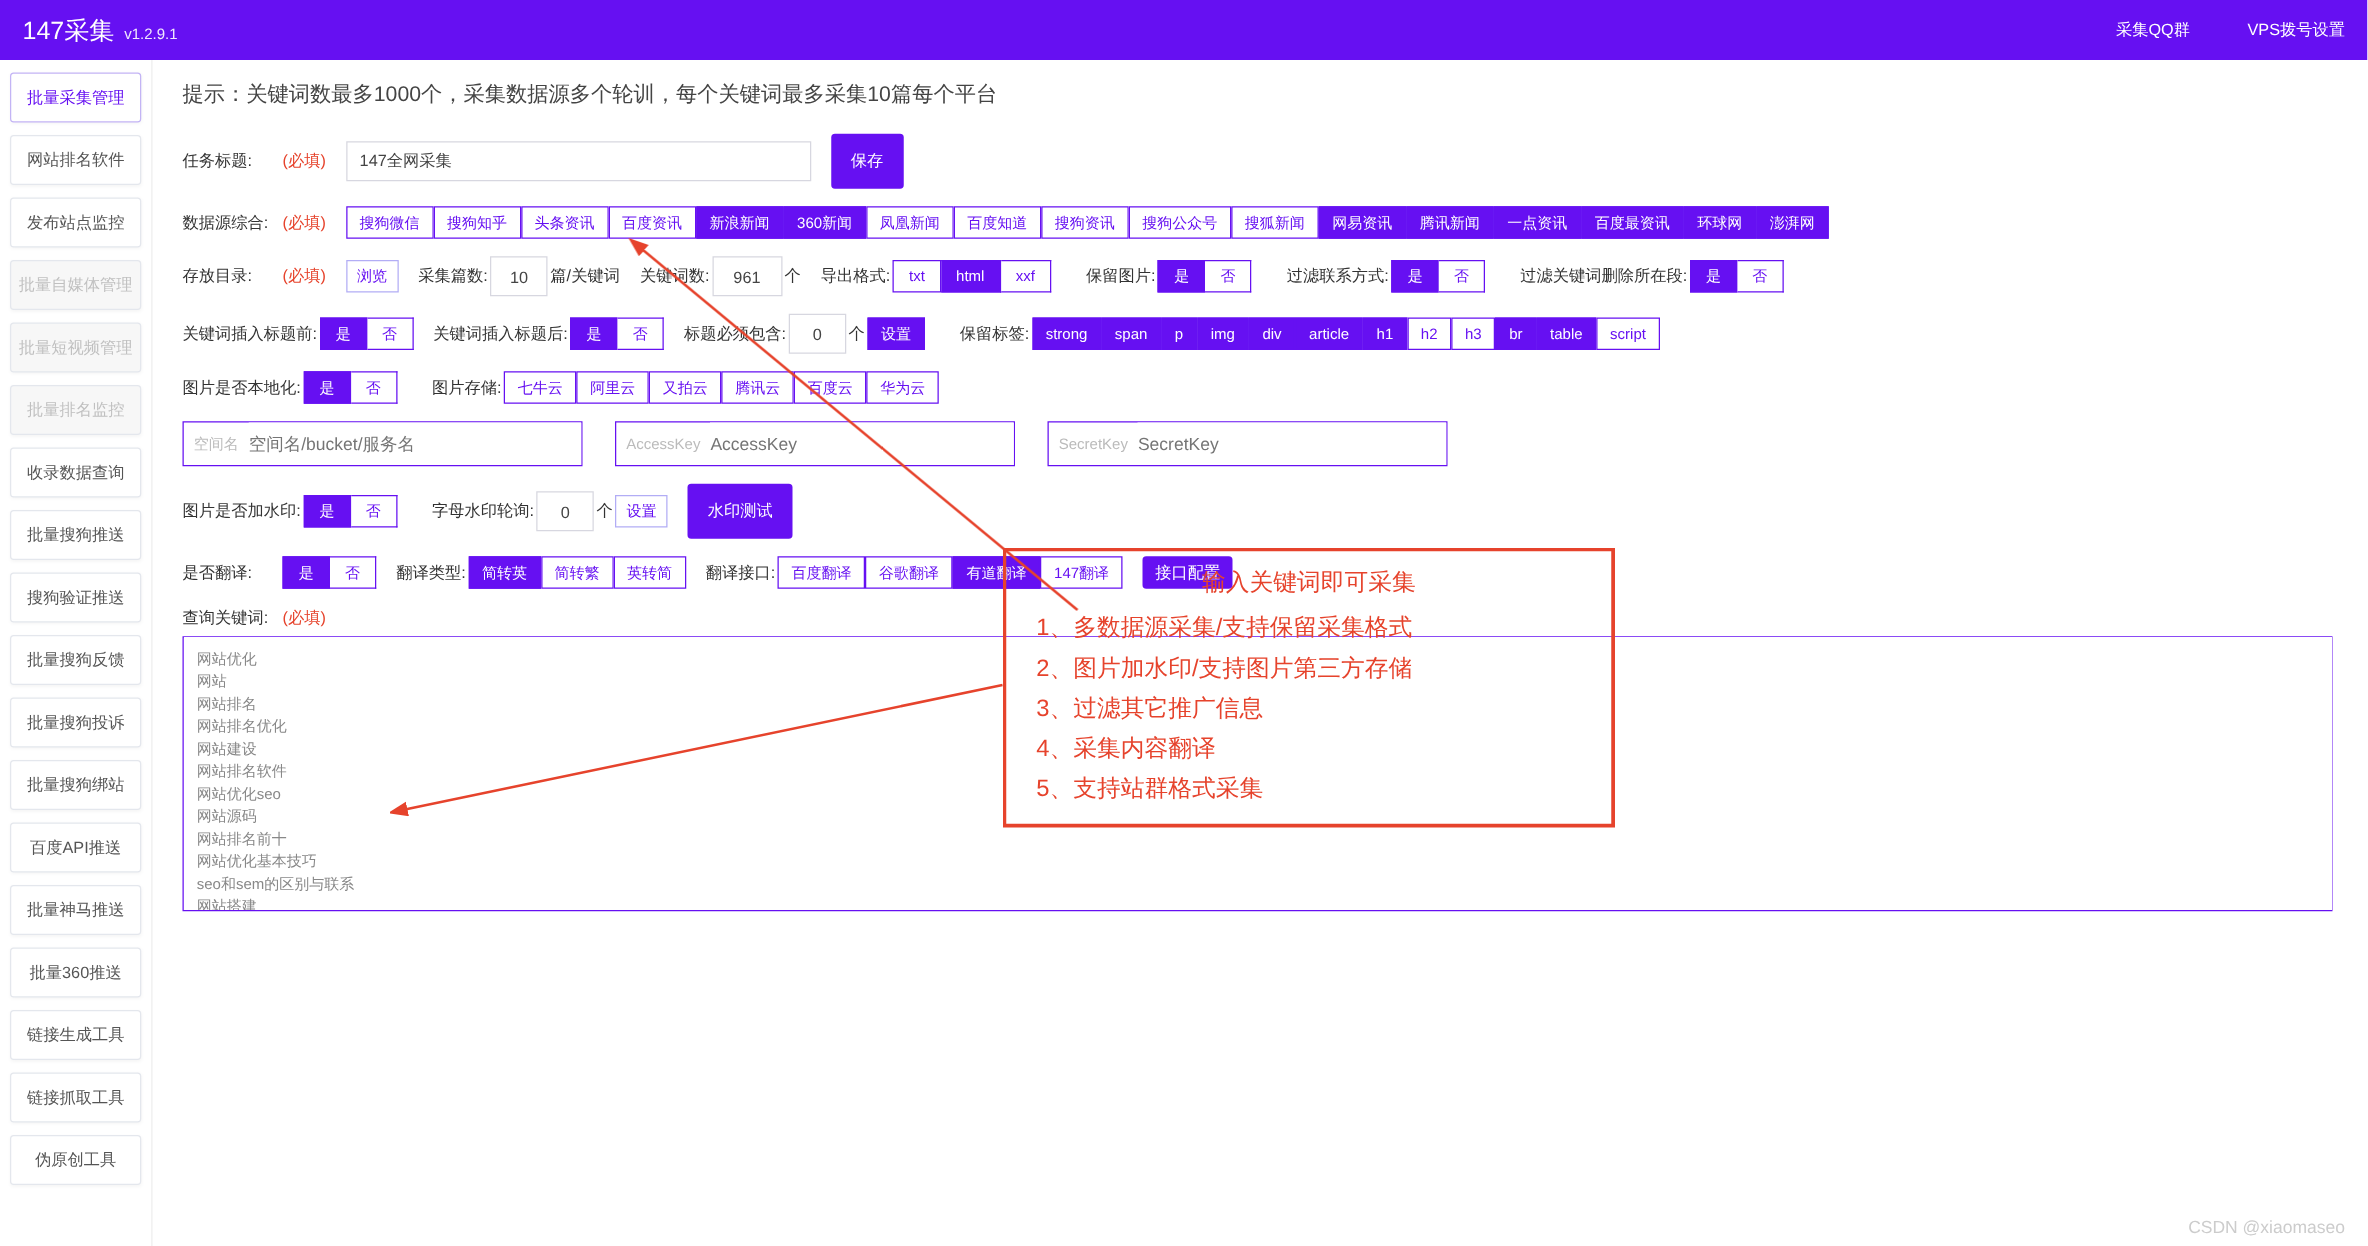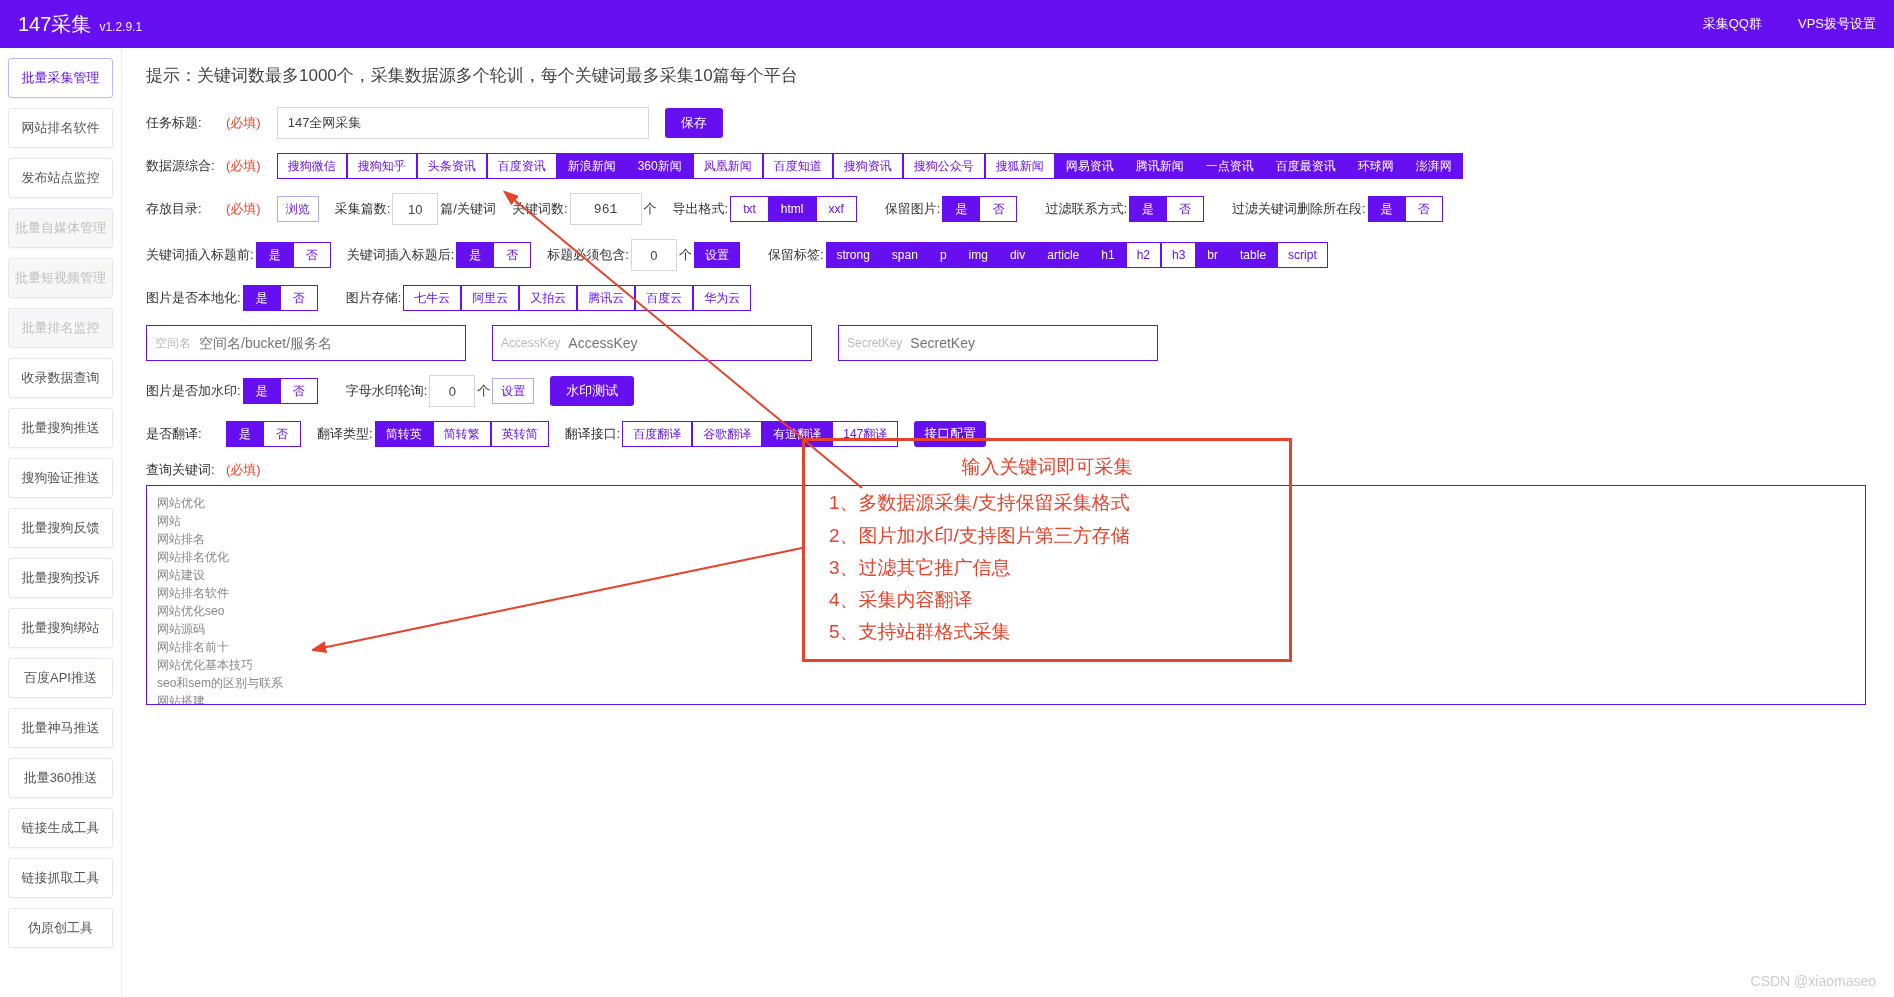--- a/index.html
+++ b/index.html
@@ -1,41 +1,41 @@
 <!DOCTYPE html>
 <html><head>
 <meta charset="utf-8">
 <style>
 * { box-sizing: border-box; margin: 0; padding: 0; }
 body { font-family: "Microsoft YaHei", Arial, sans-serif; font-size: 13px; color: #333; background: #fff; }
 
 .topbar { background: #6610f2; color: #fff; height: 48px; display: flex; align-items: center; padding: 0 18px; justify-content: space-between; }
 .brand { font-size: 20px; font-weight: 500; display: flex; align-items: baseline; gap: 8px; }
 .brand small { font-size: 12px; opacity: .9; }
-.top-links { display: flex; gap: 36px; font-size: 13px; }
+.top-links { display: flex; gap: 46px; font-size: 13px; }
 .top-links a { color: #fff; text-decoration: none; }
 
 .layout { display: flex; }
 
 .sidebar { width: 122px; padding: 10px 8px; border-right: 1px solid #eee; height: calc(100vh - 48px); overflow-y: auto; }
 .nav-btn { display: block; width: 100%; margin-bottom: 10px; padding: 10px 0; text-align: center; font-size: 13px; background: #fff; border: 1px solid #e4e7ed; border-radius: 3px; color: #555; cursor: pointer; box-shadow: 0 1px 3px rgba(0,0,0,.04); }
 .nav-btn.active { color: #6610f2; border-color: #c3b4f5; }
 .nav-btn.disabled { color: #c0c0c0; background: #f7f7f7; cursor: not-allowed; }
 
 .main { flex: 1; padding: 16px 24px 40px; position: relative; }
 
 .tip { font-size: 17px; color: #444; margin-bottom: 20px; }
 
 .row { display: flex; align-items: center; flex-wrap: wrap; gap: 2px; margin-bottom: 14px; font-size: 13px; }
 .lbl { min-width: 78px; color: #333; }
 .req { color: #e6432c; }
 .input { border: 1px solid #d7d7e0; height: 32px; padding: 0 10px; font-size: 13px; color: #444; background: #fff; }
 .input.wide { width: 372px; }
 .input.tiny { width: 46px; text-align: center; }
-.btn { display: inline-flex; align-items: center; justify-content: center; height: 30px; padding: 0 16px; background: #6610f2; color: #fff; border: none; border-radius: 3px; font-size: 13px; cursor: pointer; }
+.btn { display: inline-flex; align-items: center; justify-content: center; height: 44px; padding: 0 16px; background: #6610f2; color: #fff; border: none; border-radius: 3px; font-size: 13px; cursor: pointer; }
 .btn.small { height: 26px; padding: 0 10px; }
 
 .seg { display: inline-flex; }
 .seg span { display: inline-flex; align-items: center; justify-content: center; height: 26px; padding: 0 12px; border: 1px solid #6610f2; font-size: 12px; cursor: pointer; }
 .seg span + span { border-left: none; }
 .seg span.on { background: #6610f2; color: #fff; }
 .seg span.off { background: #fff; color: #6610f2; }
 
 .tag { display: inline-flex; align-items: center; height: 26px; padding: 0 10px; font-size: 12px; border: 1px solid #6610f2; cursor: pointer; }
 .tag.on { background: #6610f2; color: #fff; }
@@ -140,21 +140,21 @@
       <span class="lbl">存放目录:</span>
       <span class="req">(必填)</span>
       <span class="gap"></span>
       <span class="chip">浏览</span>
       <span class="gap"></span>
       <span>采集篇数:</span>
       <input class="input tiny" value="10" style="">
       <span>篇/关键词</span>
       <span class="gap"></span>
       <span>关键词数:</span>
-      <input class="input tiny" style="width: 72px; font-family: Liberation Mono, monospace;" value="961">
+      <input class="input tiny" style="width: 56px;" value="961">
       <span>个</span>
       <span class="gap"></span>
       <span>导出格式:</span>
       <span class="seg" id="fmts">
           <span class="off">txt</span>
           <span class="on">html</span>
           <span class="off">xxf</span>
         </span>
       <span class="gap2"></span>
       <span>保留图片:</span>

